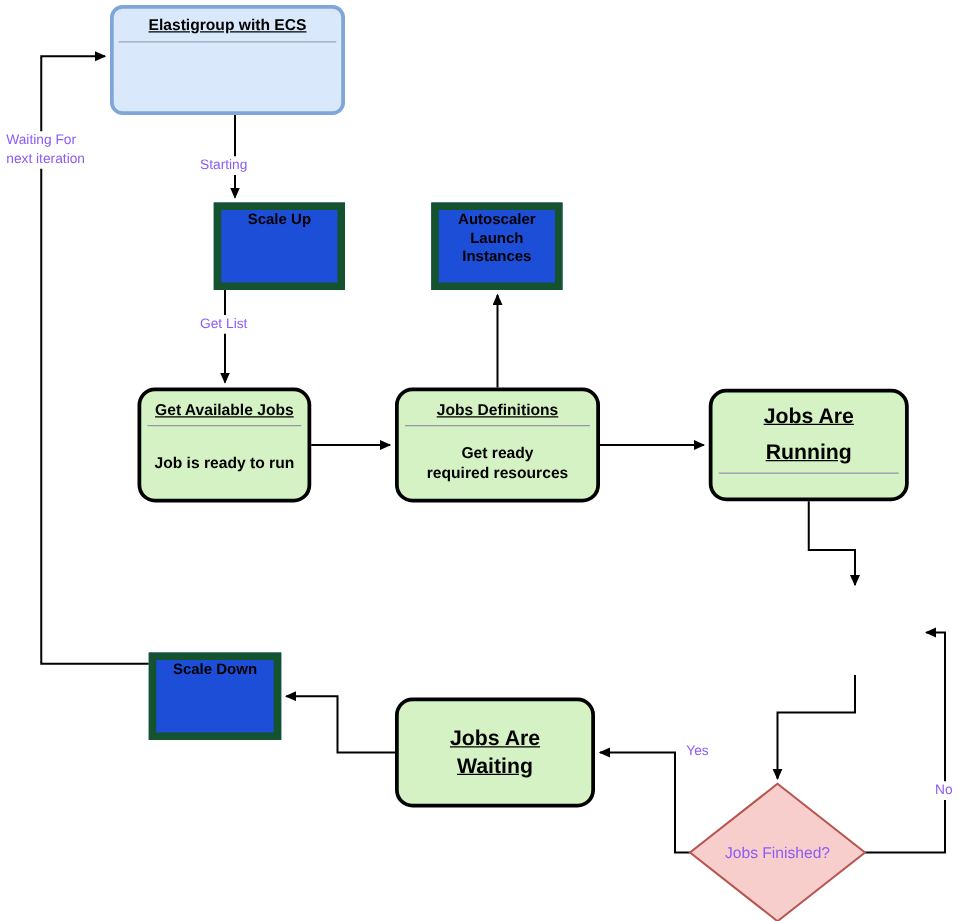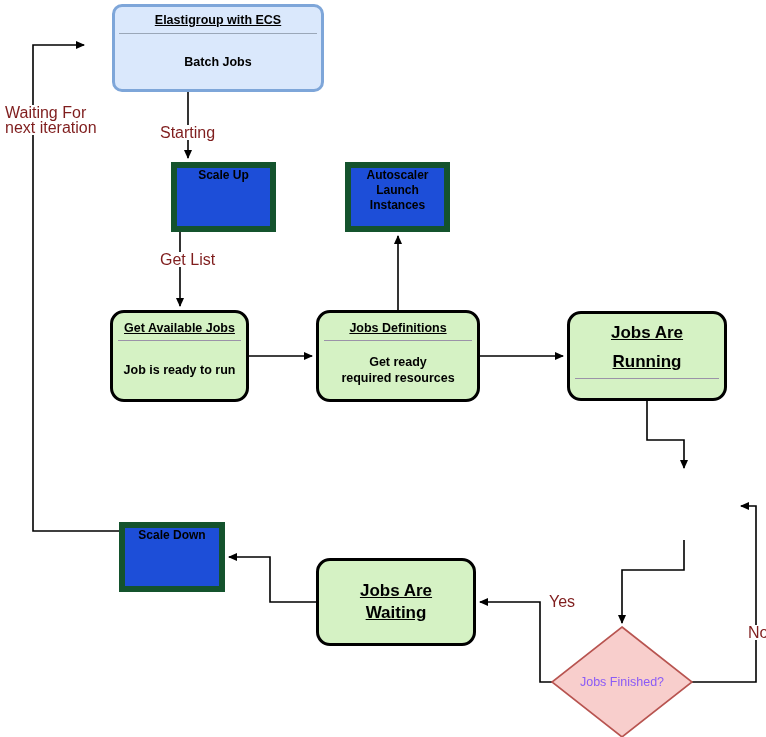--- a/index.html
+++ b/index.html
@@ -28,25 +28,24 @@
   .node {
     position: absolute;
     box-sizing: border-box;
     display: flex;
     flex-direction: column;
     text-align: center;
     color: #000000;
   }
   
   .n-elastigroup {
-    left: 88px; top: 4px; width: 212px; height: 88px;
+    left: 88px; top: 4px; width: 188px; height: 88px;
     background: #dae8fc;
     border: 3px solid #7ea6d9;
     border-radius: 10px;
-    margin-left: 24px;
   }
   .n-elastigroup .title {
     font-size: 12.5px;
     font-weight: bold;
     text-decoration: underline;
     padding-top: 6px;
     line-height: 15px;
   }
   .n-elastigroup .divider {
     height: 1px;
@@ -150,22 +149,22 @@
   .n-decision .dlabel {
     position: absolute;
     left: 0; top: 0; width: 140px; height: 110px;
     display: flex; align-items: center; justify-content: center;
     font-size: 12.5px;
     color: #8b5cf6;
   }
   
   .elabel {
     position: absolute;
-    font-size: 16px;
-    color: #7f1d1d;
+    font-size: 11px;
+    color: #8b5cf6;
     background: #ffffff;
     white-space: nowrap;
     line-height: 15px;
   }
   .l-waiting  { left: 5px;  top: 105px; text-align: left; }
   .l-starting { left: 160px; top: 125px; }
   .l-getlist  { left: 160px; top: 252px; }
   .l-yes      { left: 549px; top: 594px; }
   .l-no       { left: 748px; top: 625px; }
 </style>
@@ -202,21 +201,20 @@
     <path d="M316,602 L270,602 L270,557 L229,557" stroke="#000000" stroke-width="1.6" fill="none" marker-end="url(#arrow)"></path>
 
     <path d="M119,531 L33,531 L33,45 L84,45" stroke="#000000" stroke-width="1.6" fill="none" marker-end="url(#arrow)"></path>
 
     <polygon points="622,627 692,682 622,737 552,682" fill="#f8cecc" stroke="#b85450" stroke-width="1.6"></polygon>
   </svg>
 
   <div class="node n-elastigroup">
     <div class="title">Elastigroup with ECS</div>
     <div class="divider"></div>
-    <div class="body">Batch Jobs</div>
   </div>
 
   <div class="node yellowbox n-scaleup">
     <div class="body">Scale Up</div>
   </div>
 
   <div class="node yellowbox n-autoscaler">
     <div class="body">
       <div>Autoscaler</div>
       <div>Launch</div>

